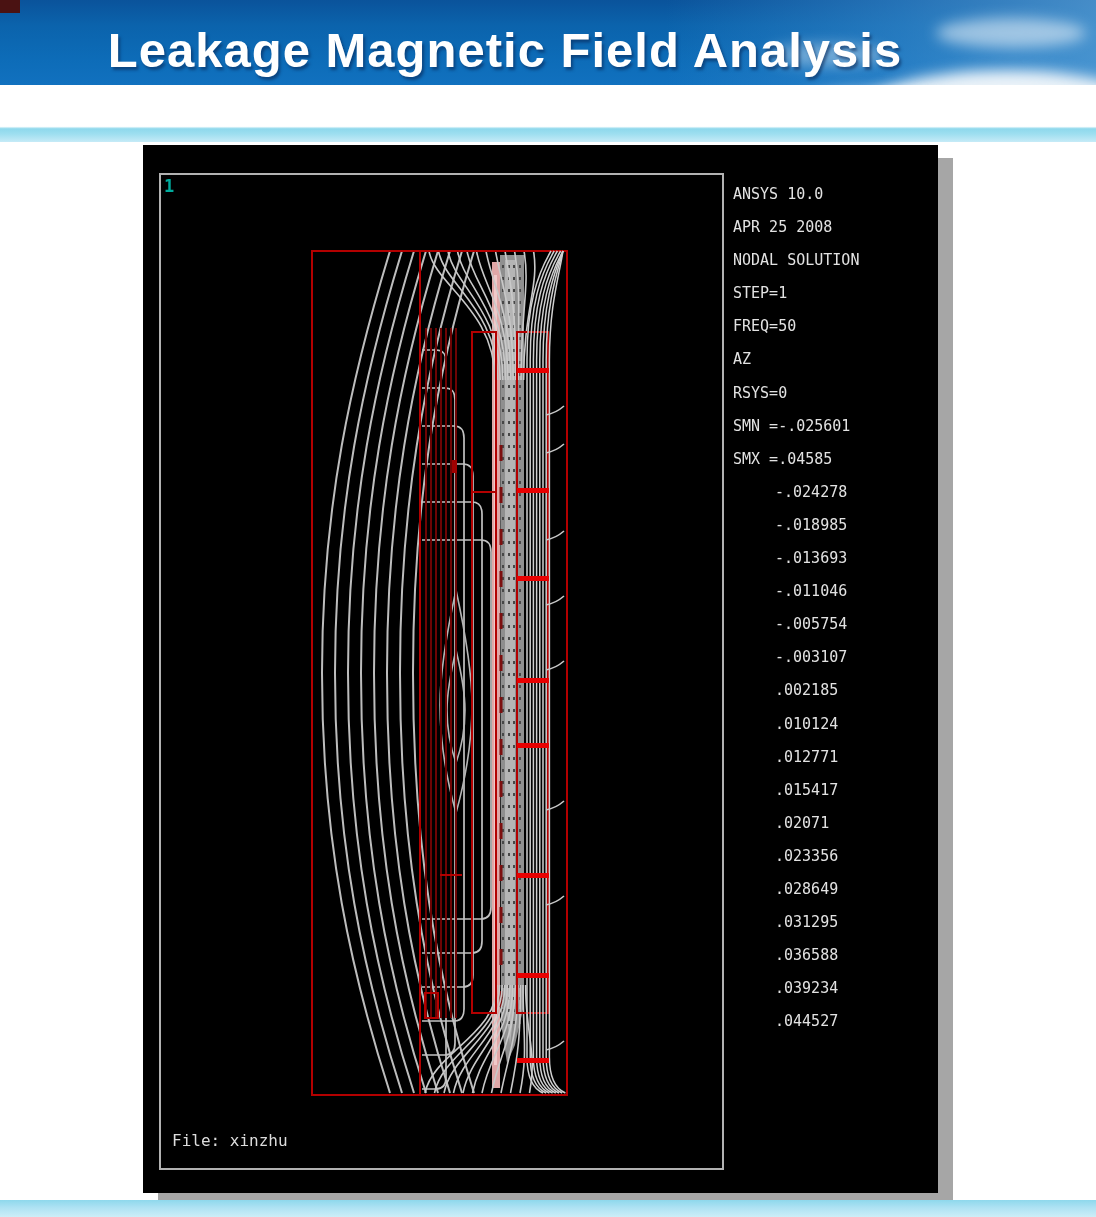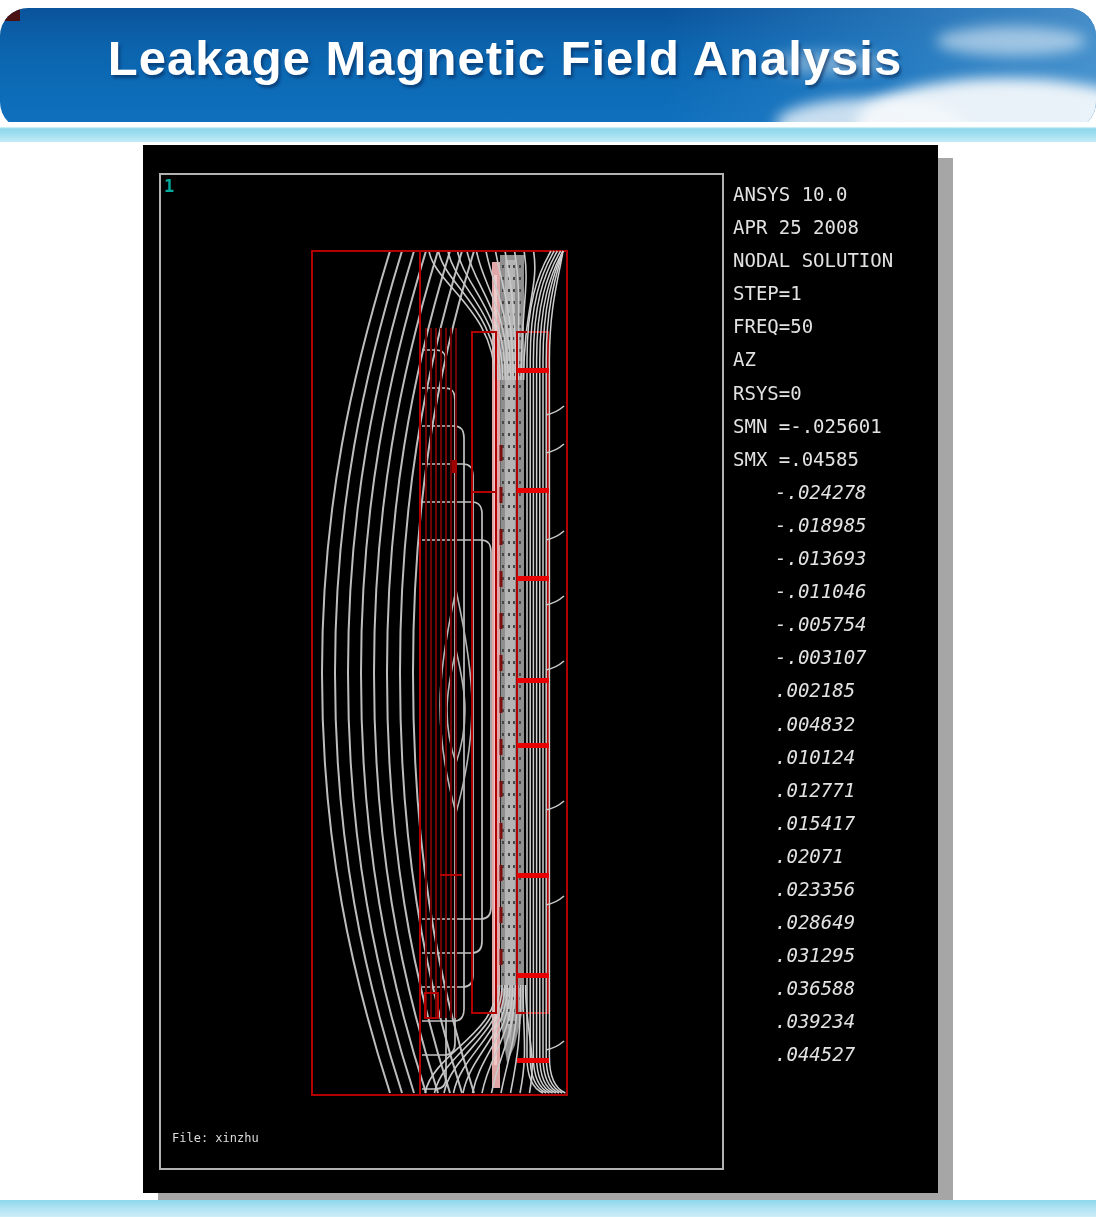--- a/index.html
+++ b/index.html
@@ -2,24 +2,23 @@
 <html><head>
 <meta charset="utf-8">
 <style>
   html,body{margin:0;padding:0;}
   body{
     width:1096px;height:1217px;position:relative;overflow:hidden;
     background:#ffffff;font-family:"Liberation Sans",sans-serif;
   }
   
   .header{
-    position:absolute;left:0;top:8px;width:1096px;height:122px;
+    position:absolute;left:0;top:0;width:1096px;height:85px;
     background:linear-gradient(180deg,#0a539b 0%,#0b63ac 30%,#0d6cb8 70%,#1171bf 100%);
     overflow:hidden;
-    border-radius:28px;
   }
   .sky{
     position:absolute;right:0;top:0;width:430px;height:122px;
     background:linear-gradient(90deg,rgba(17,113,191,0) 0%,rgba(60,140,205,.55) 55%,rgba(90,160,215,.75) 100%);
   }
   .cloud{position:absolute;background:#f4f8fb;border-radius:50%;filter:blur(7px);}
   .cloud.c1{right:-60px;bottom:-38px;width:300px;height:90px;opacity:.95;}
   .cloud.c2{right:130px;bottom:-20px;width:190px;height:52px;opacity:.8;}
   .cloud.c3{right:10px;top:18px;width:150px;height:30px;opacity:.55;}
   .cloud.c4{right:210px;top:44px;width:120px;height:22px;opacity:.4;}
@@ -47,28 +46,28 @@
   .plot-frame{
     position:absolute;left:16px;top:28px;width:561px;height:993px;
     border:2px solid #b2b2b2;
   }
   .plot-number{
     position:absolute;left:21px;top:31px;color:#00ab9d;
     font-family:"DejaVu Sans Mono",monospace;font-size:17px;font-weight:bold;
   }
   .file-label{
     position:absolute;left:29px;top:986px;color:#dcdcdc;
-    font-family:"DejaVu Sans Mono",monospace;font-size:12px;
+    font-family:"DejaVu Sans Mono",monospace;font-size:16px;
   }
   .legend-column{
     position:absolute;left:590px;top:33px;width:200px;
-    color:#e2e2e2;font-family:"DejaVu Sans Mono",monospace;font-size:19px;
+    color:#e2e2e2;font-family:"DejaVu Sans Mono",monospace;font-size:15px;
   }
   .tline{height:33.1px;line-height:33.1px;white-space:pre;}
-  .vline{padding-left:42px;font-style:italic;}
+  .vline{padding-left:42px;}
   svg.contour-plot{position:absolute;left:0;top:0;}
 </style>
 </head>
 <body>
 
 <div class="header">
   <div class="sky">
     <div class="cloud c1"></div>
     <div class="cloud c2"></div>
     <div class="cloud c3"></div>
@@ -207,21 +206,20 @@
     <div class="tline">RSYS=0</div>
     <div class="tline">SMN =-.025601</div>
     <div class="tline">SMX =.04585</div>
     <div class="tline vline">-.024278</div>
     <div class="tline vline">-.018985</div>
     <div class="tline vline">-.013693</div>
     <div class="tline vline">-.011046</div>
     <div class="tline vline">-.005754</div>
     <div class="tline vline">-.003107</div>
     <div class="tline vline">.002185</div>
-    <div class="tline vline">.004832</div>
     <div class="tline vline">.010124</div>
     <div class="tline vline">.012771</div>
     <div class="tline vline">.015417</div>
     <div class="tline vline">.02071</div>
     <div class="tline vline">.023356</div>
     <div class="tline vline">.028649</div>
     <div class="tline vline">.031295</div>
     <div class="tline vline">.036588</div>
     <div class="tline vline">.039234</div>
     <div class="tline vline">.044527</div>

